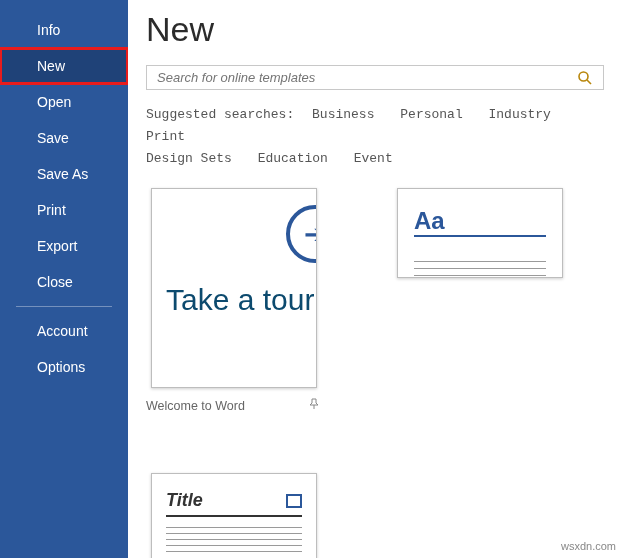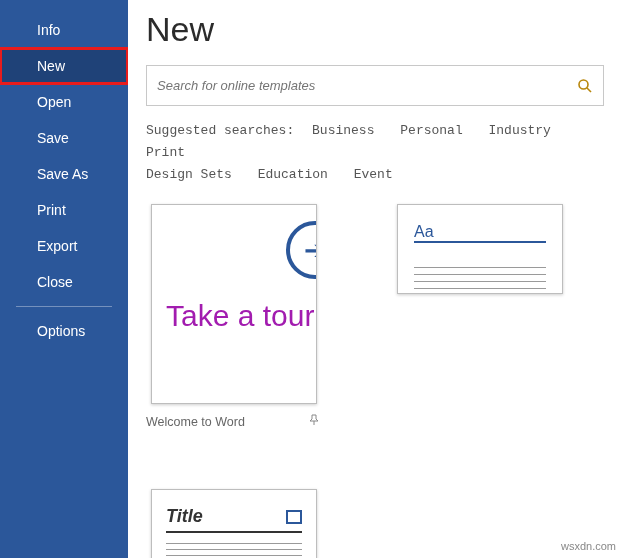--- a/index.html
+++ b/index.html
@@ -46,21 +46,21 @@
   .page-title {
     font-size: 34px;
     font-weight: 300;
     color: #2b2b2b;
     margin: 0 0 16px 0;
   }
   .search-row {
     display: flex;
     align-items: center;
     border: 1px solid #c8c8c8;
-    height: 41px;
+    height: 25px;
     margin-bottom: 14px;
   }
   .search-input {
     flex: 1;
     border: none;
     outline: none;
     font-size: 13px;
     padding: 0 10px;
     color: #666;
     font-style: italic;
@@ -114,27 +114,27 @@
   .cursor-arrow {
     position: absolute;
     top: 52px; left: 118px;
     font-size: 18px;
     color: #000;
     pointer-events: none;
   }
   .tour-thumb { display:flex; flex-direction:column; align-items:center; padding-top:16px; }
   .tour-arrow-wrap { width:58px; height:58px; border:4px solid #2b579a; border-radius:50%; display:flex; align-items:center; justify-content:center; margin-bottom:20px; align-self:flex-end; margin-right:0px; transform:translateX(28px);}
   .tour-arrow { font-size:26px; color:#2b579a; }
-  .tour-text { color:#a21caf; font-size:30px; font-weight:300; text-align:left; width:100%; padding-left:14px; line-height:1.1; }
+  .tour-text { color:#0c4a6e; font-size:30px; font-weight:300; text-align:left; width:100%; padding-left:14px; line-height:1.1; }
   .template-label-row { display:flex; align-items:center; justify-content:space-between; margin-top:10px; }
   .template-label { font-size:12.5px; color:#666; }
   .pin-icon { width:14px; }
 
   .mini-doc { padding:18px 16px 0 16px; display:flex; flex-direction:column; height:100%; }
-  .mini-aa { color:#2b579a; font-size:16px; font-weight:400; margin-bottom:24px; border-bottom:2px solid #2b579a;}
+  .mini-aa { color:#2b579a; font-size:24px; font-weight:700; margin-bottom:24px; border-bottom:2px solid #2b579a;}
   .mini-lines div { height:1px; background:#9a9a9a; margin-bottom:6px; }
   
   .title-thumb { padding:16px 14px 0 14px; }
   .title-head-row { display:flex; align-items:center; justify-content:space-between; border-bottom:2px solid #333; padding-bottom:4px; margin-bottom:10px;}
   .title-head { font-size:18px; font-weight:700; color:#333;font-style:italic; }
   .title-square { width:16px; height:14px; border:2px solid #2b579a; }
   .title-lines div { height:1px; background:#9a9a9a; margin-bottom:5px; }
   .row2 .thumb { height: 90px; overflow:hidden; }
 
   .watermark { position:absolute; bottom:6px; right:6px; font-size:11px; color:#888; }
@@ -146,20 +146,21 @@
   <div class="sidebar">
     <div class="sidebar-item">Info</div>
     <div class="sidebar-item selected highlight-red">New</div>
     <div class="sidebar-item">Open</div>
     <div class="sidebar-item">Save</div>
     <div class="sidebar-item">Save As</div>
     <div class="sidebar-item">Print</div>
     <div class="sidebar-item">Export</div>
     <div class="sidebar-item">Close</div>
     <div class="sidebar-divider"></div>
+    <div class="sidebar-item">Account</div>
     <div class="sidebar-item">Options</div>
   </div>
 
   <div class="main">
     <h1 class="page-title">New</h1>
 
     <div class="search-row">
       <input class="search-input" type="text" placeholder="Search for online templates" style="">
       <button class="search-button">
         <svg width="16" height="16" viewBox="0 0 16 16">

